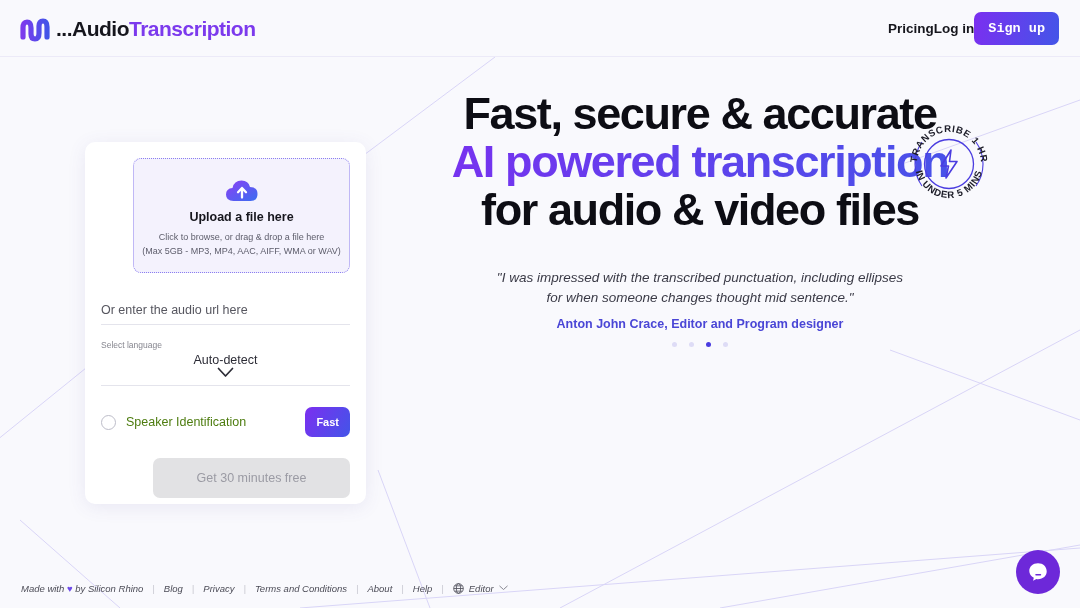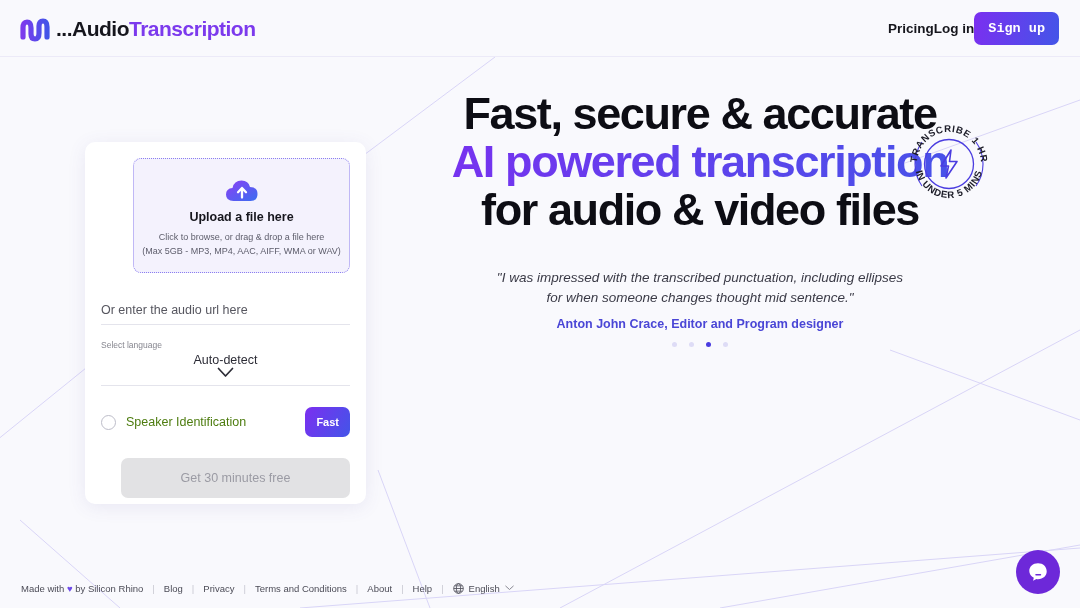--- a/index.html
+++ b/index.html
@@ -184,21 +184,21 @@
     font-weight: bold;
     border-radius: 7px;
     padding: 9px 11px;
     cursor: pointer;
     border: none;
     font-family: "Liberation Sans", sans-serif;
   }
 
   .cta-btn {
     display: block;
-    width: 229px;
+    width: 197px;
     margin: 21px 0 0 auto;
     margin-right: 0;
     background: #e2e2e4;
     color: #9b9ba4;
     border: none;
     border-radius: 7px;
     font-size: 12.5px;
     padding: 13px 0;
     cursor: default;
     font-family: "Liberation Sans", sans-serif;
@@ -268,20 +268,21 @@
   .footer {
     position: absolute;
     left: 0; bottom: 0;
     width: 1080px;
     height: 40px;
     display: flex;
     align-items: center;
     padding-left: 21px;
     gap: 0;
     z-index: 10;
+    font-style: italic;
   }
   .footer-text {
     font-size: 9.5px;
     color: #4c4c57;
     white-space: nowrap;
   }
   .heart { color: #6d4ae8; }
   .footer-link {
     font-size: 9.5px;
     color: #4c4c57;
@@ -454,21 +455,21 @@
   <span class="sep">|</span>
 
   <span class="lang">
     <svg width="11" height="11" viewBox="0 0 16 16" xmlns="http://www.w3.org/2000/svg">
       <circle cx="8" cy="8" r="7" fill="none" stroke="#4c4c57" stroke-width="1.2"></circle>
       <ellipse cx="8" cy="8" rx="3.1" ry="7" fill="none" stroke="#4c4c57" stroke-width="1.2"></ellipse>
       <line x1="1" y1="8" x2="15" y2="8" stroke="#4c4c57" stroke-width="1.2"></line>
       <line x1="2.2" y1="4.2" x2="13.8" y2="4.2" stroke="#4c4c57" stroke-width="1.1"></line>
       <line x1="2.2" y1="11.8" x2="13.8" y2="11.8" stroke="#4c4c57" stroke-width="1.1"></line>
     </svg>
-    <span class="lang-label">English</span>
+    <span class="lang-label">Editor</span>
     <svg width="9" height="6" viewBox="0 0 12 8" xmlns="http://www.w3.org/2000/svg">
       <path d="M1 1.5 L6 6 L11 1.5" stroke="#7a7a86" stroke-width="1.2" fill="none" stroke-linecap="round"></path>
     </svg>
   </span>
 </div>
 
 <button class="chat-fab">
   <svg width="22" height="22" viewBox="0 0 24 24" xmlns="http://www.w3.org/2000/svg">
     <path d="M12 2.5 C6.4 2.5 2.5 6.2 2.5 10.8 C2.5 14 4.4 16.8 7.4 18.2 L6.6 21.6 L10.3 19.6 C10.8 19.7 11.4 19.8 12 19.8 C17.6 19.8 21.5 16.1 21.5 11.5 C21.5 6.2 17.6 2.5 12 2.5 Z" fill="#ffffff"></path>
     <rect x="9" y="14.2" width="6.5" height="1.5" rx="0.75" fill="#6d28d9"></rect>

